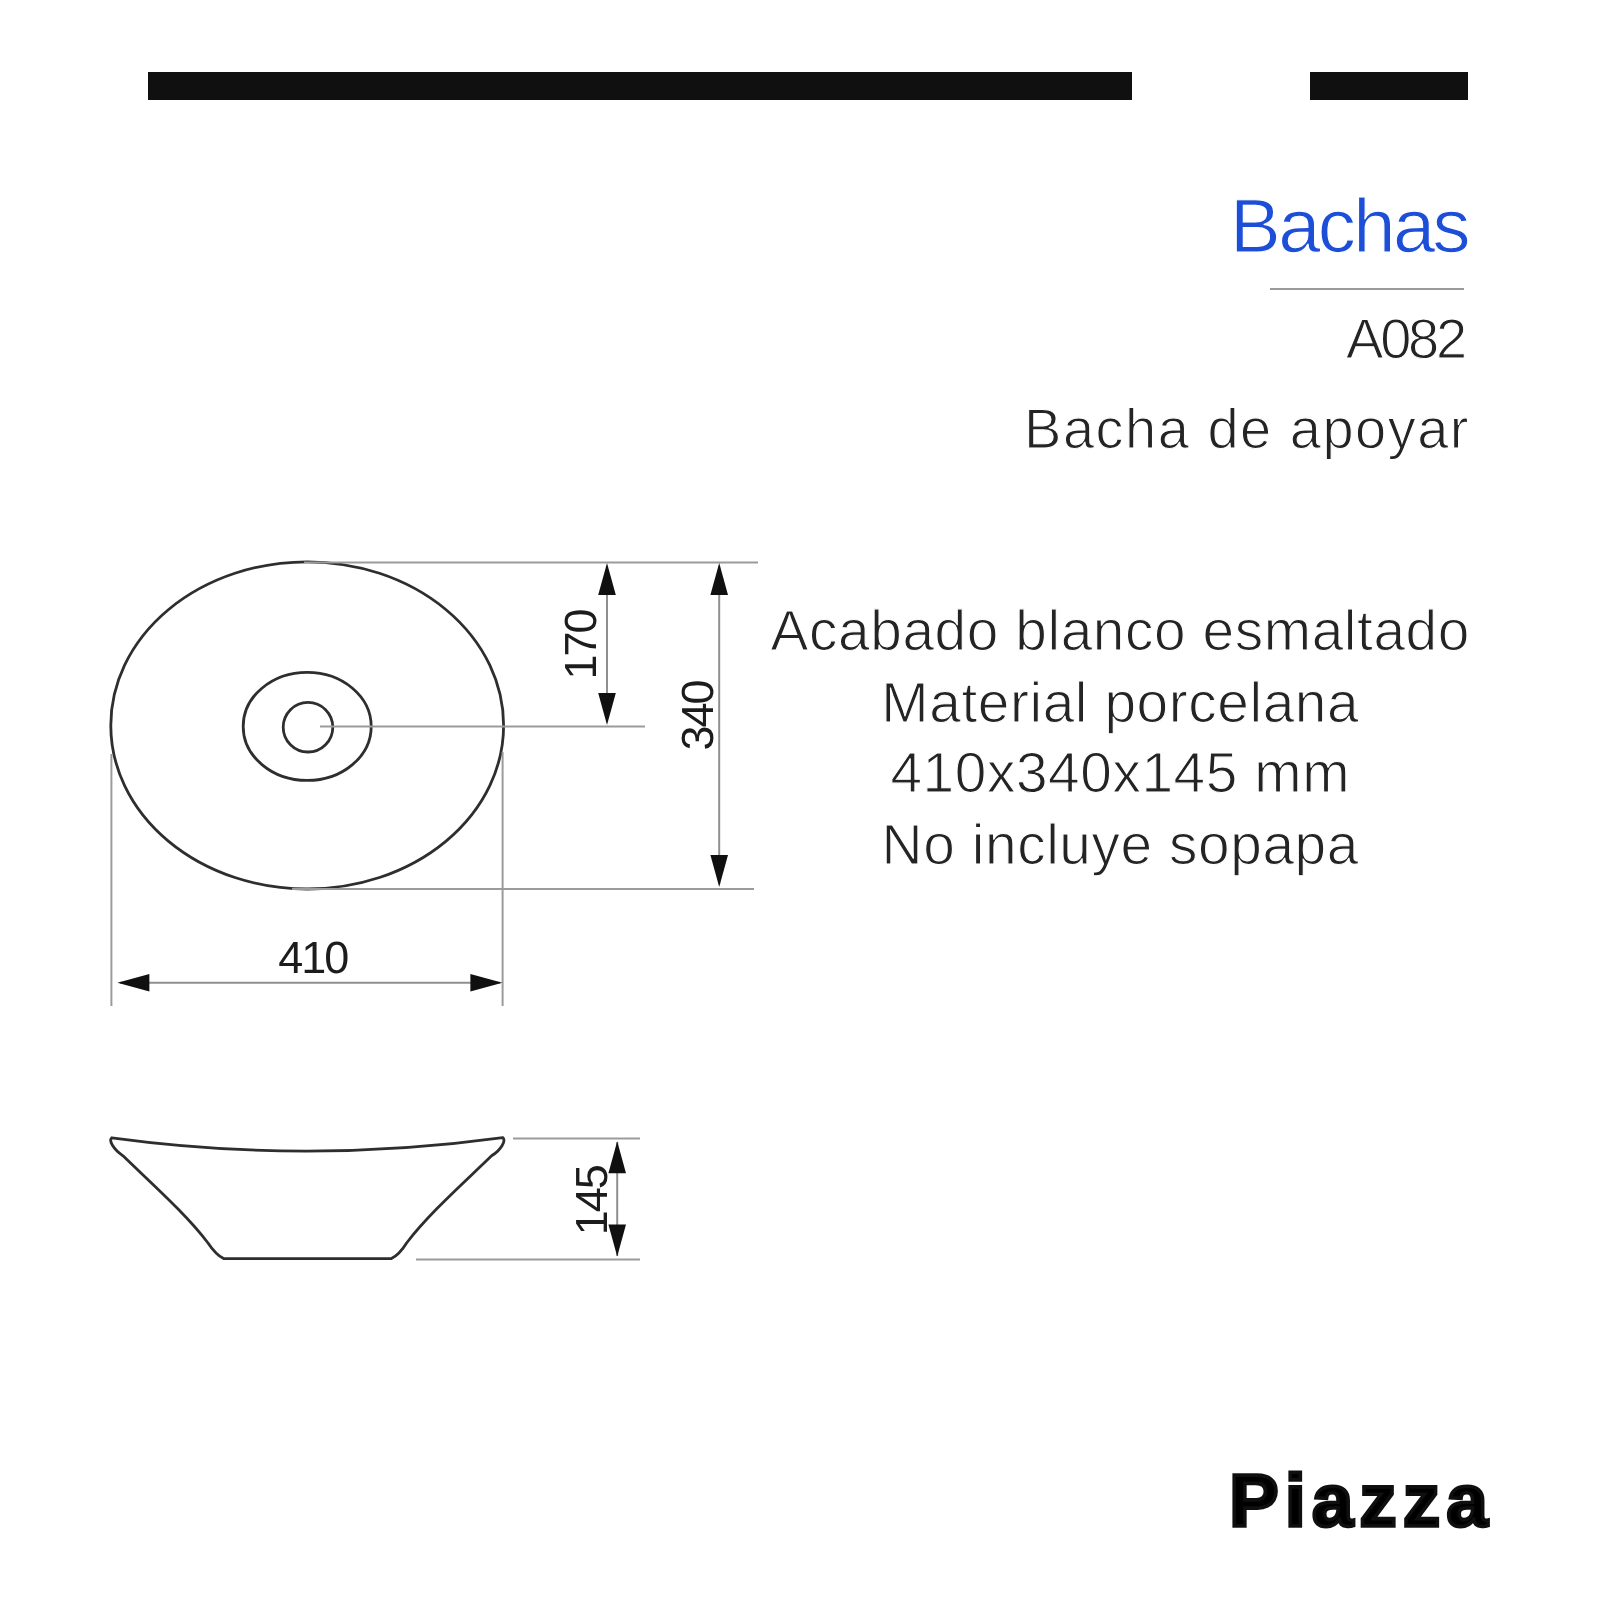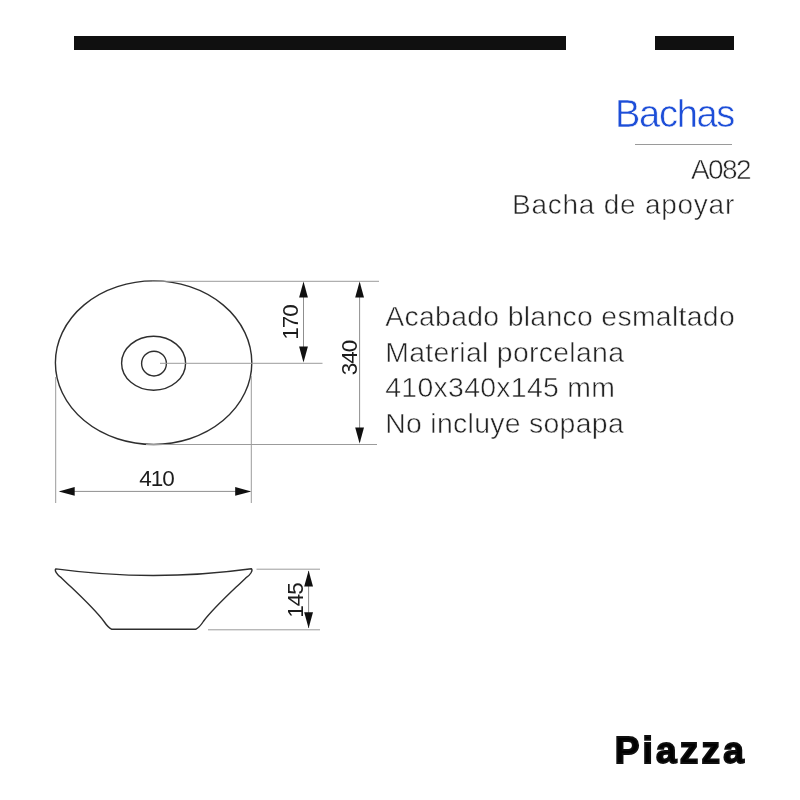--- a/index.html
+++ b/index.html
@@ -12,25 +12,25 @@
 <body>
 
 <div class="abs" style="left:74px;top:36px;width:492px;height:14px;background:#101010;"></div>
 
 <div class="abs" style="left:655px;top:36px;width:79px;height:14px;background:#101010;"></div>
 
 <div class="abs thin" style="right:66px;top:95px;font-size:38px;letter-spacing:-1.3px;color:#1d4ed8;">Bachas</div>
 
 <div class="abs" style="left:635px;top:144px;width:97px;height:1px;background:#9a9a9a;"></div>
 
-<div class="abs thin" style="right:50px;top:156px;font-size:28px;letter-spacing:-1.6px;color:#242424;">A082</div>
+<div class="abs thin" style="right:68px;top:156px;font-size:28px;letter-spacing:-1.6px;color:#242424;">A082</div>
 
-<div class="abs thin" style="right:65px;top:191px;font-size:28px;letter-spacing:0.75px;color:#242424;">Bacha de apoyar</div>
+<div class="abs thin" style="right:65px;top:201px;font-size:28px;letter-spacing:0.75px;color:#242424;">Bacha de apoyar</div>
 
-<div class="abs thin" style="right:65px;top:299px;font-size:28.4px;line-height:35.7px;letter-spacing:0.3px;text-align:left;color:#242424;">Acabado blanco esmaltado<br>Material porcelana<br>410x340x145 mm<br>No incluye sopapa</div>
+<div class="abs thin" style="right:65px;top:299px;font-size:28.4px;line-height:35.7px;letter-spacing:0.3px;text-align:center;color:#242424;">Acabado blanco esmaltado<br>Material porcelana<br>410x340x145 mm<br>No incluye sopapa</div>
 
 <svg class="abs" style="left:0;top:0;" width="800" height="800" viewBox="0 0 800 800" fill="none">
 
   <g stroke="#2e2e2e" stroke-width="1.4">
     <ellipse cx="153.6" cy="362.7" rx="98.2" ry="81.8"></ellipse>
   </g>
 
   <g stroke="#2e2e2e" stroke-width="1.4">
     <ellipse cx="153.6" cy="363.2" rx="32" ry="27"></ellipse>
   </g>

